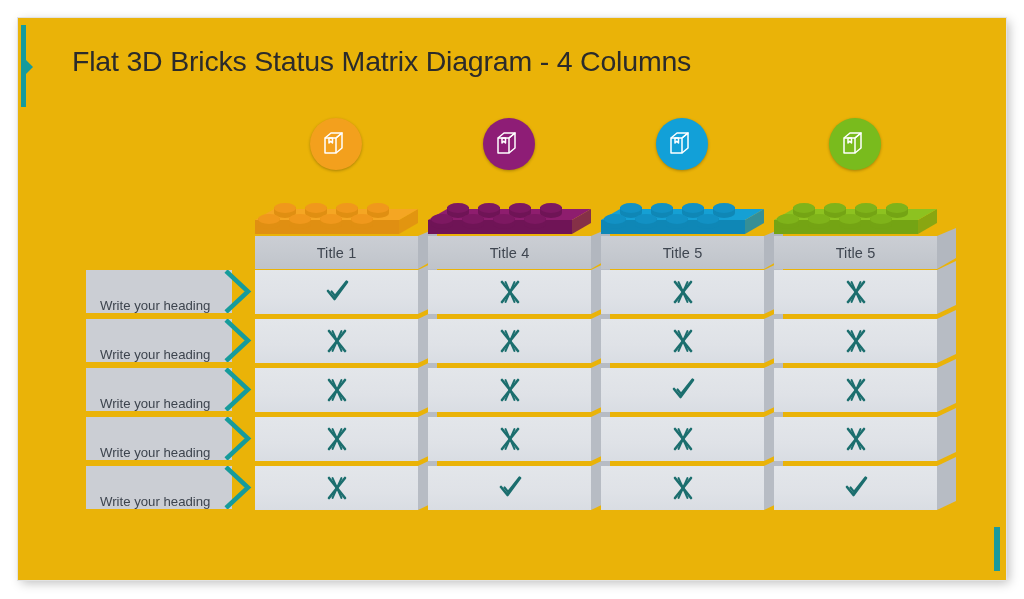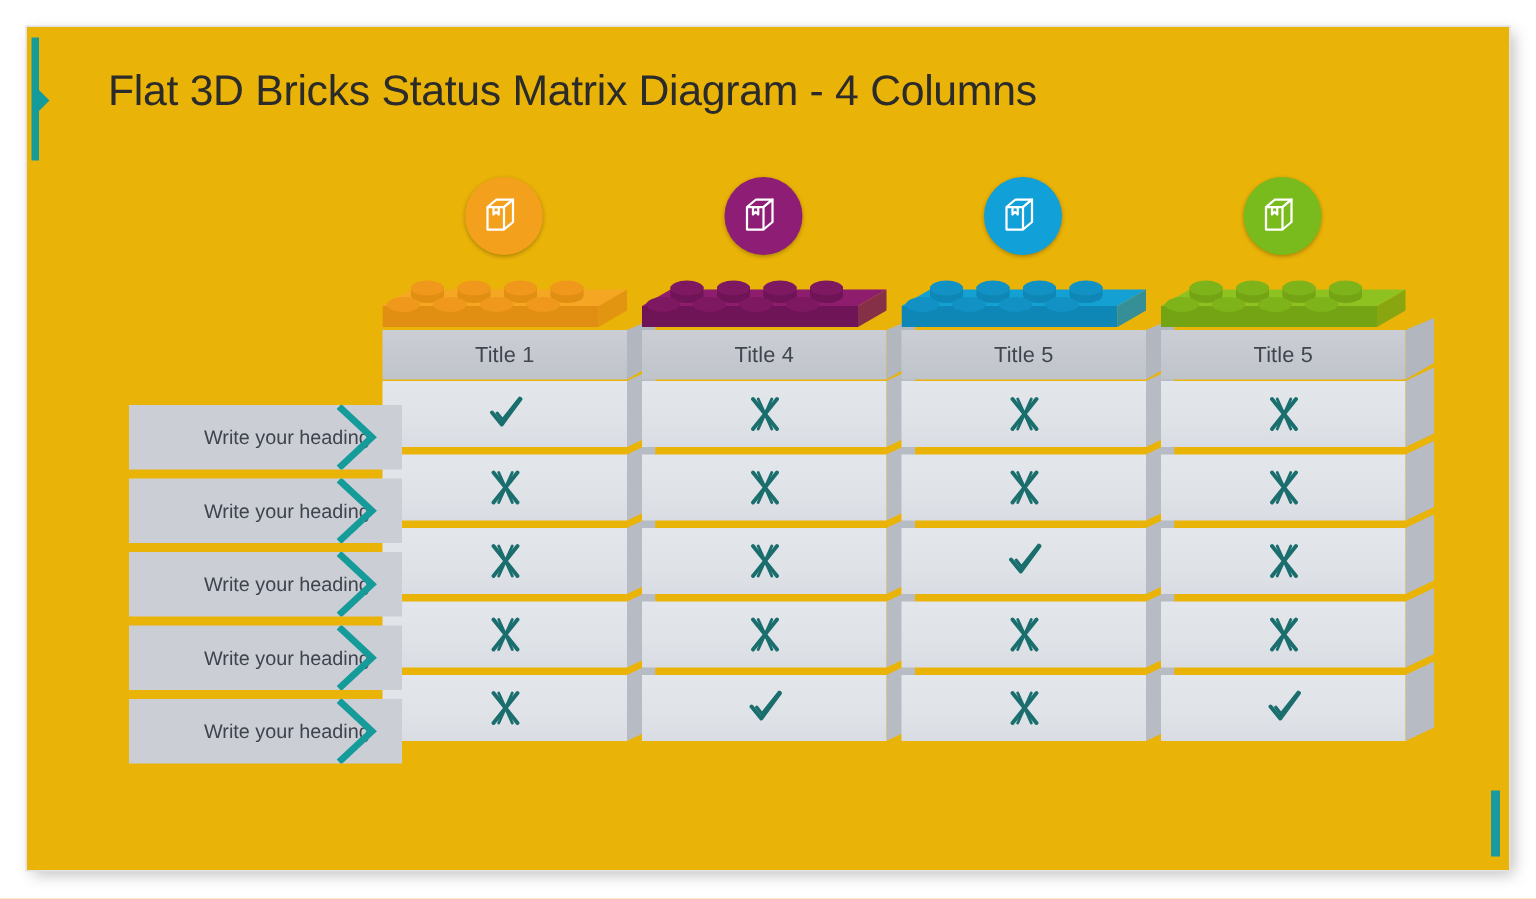--- a/index.html
+++ b/index.html
@@ -67,21 +67,21 @@
     border-radius: 50%;
     top: 100px;
     box-shadow: 0 1px 3px rgba(0,0,0,0.28);
     display: flex; align-items: center; justify-content: center;
   }
   .icon-circle svg { display: block; }
 
   
   .brick-col {
     position: absolute;
-    top: 148px;
+    top: 164px;
     width: 163px;
     text-align: center;
   }
 
   
   .brick-cap {
     position: relative;
     width: 163px;
     height: 52px;
   }
@@ -134,22 +134,21 @@
   }
   .cell svg.mark { display: block; }
 
   
   .heading-row {
     position: absolute;
     left: 68px;
     width: 146px; height: 43px;
     background: #cbced4;
     display: flex;
-    align-items: center;
-    padding-left: 36px;
+    align-items: flex-end;
   }
   .heading-row .label {
     padding-left: 14px;
     font-size: 13.2px;
     color: #3d444e;
     white-space: nowrap;
   }
   .heading-arrow {
     position: absolute;
     left: 206px;

